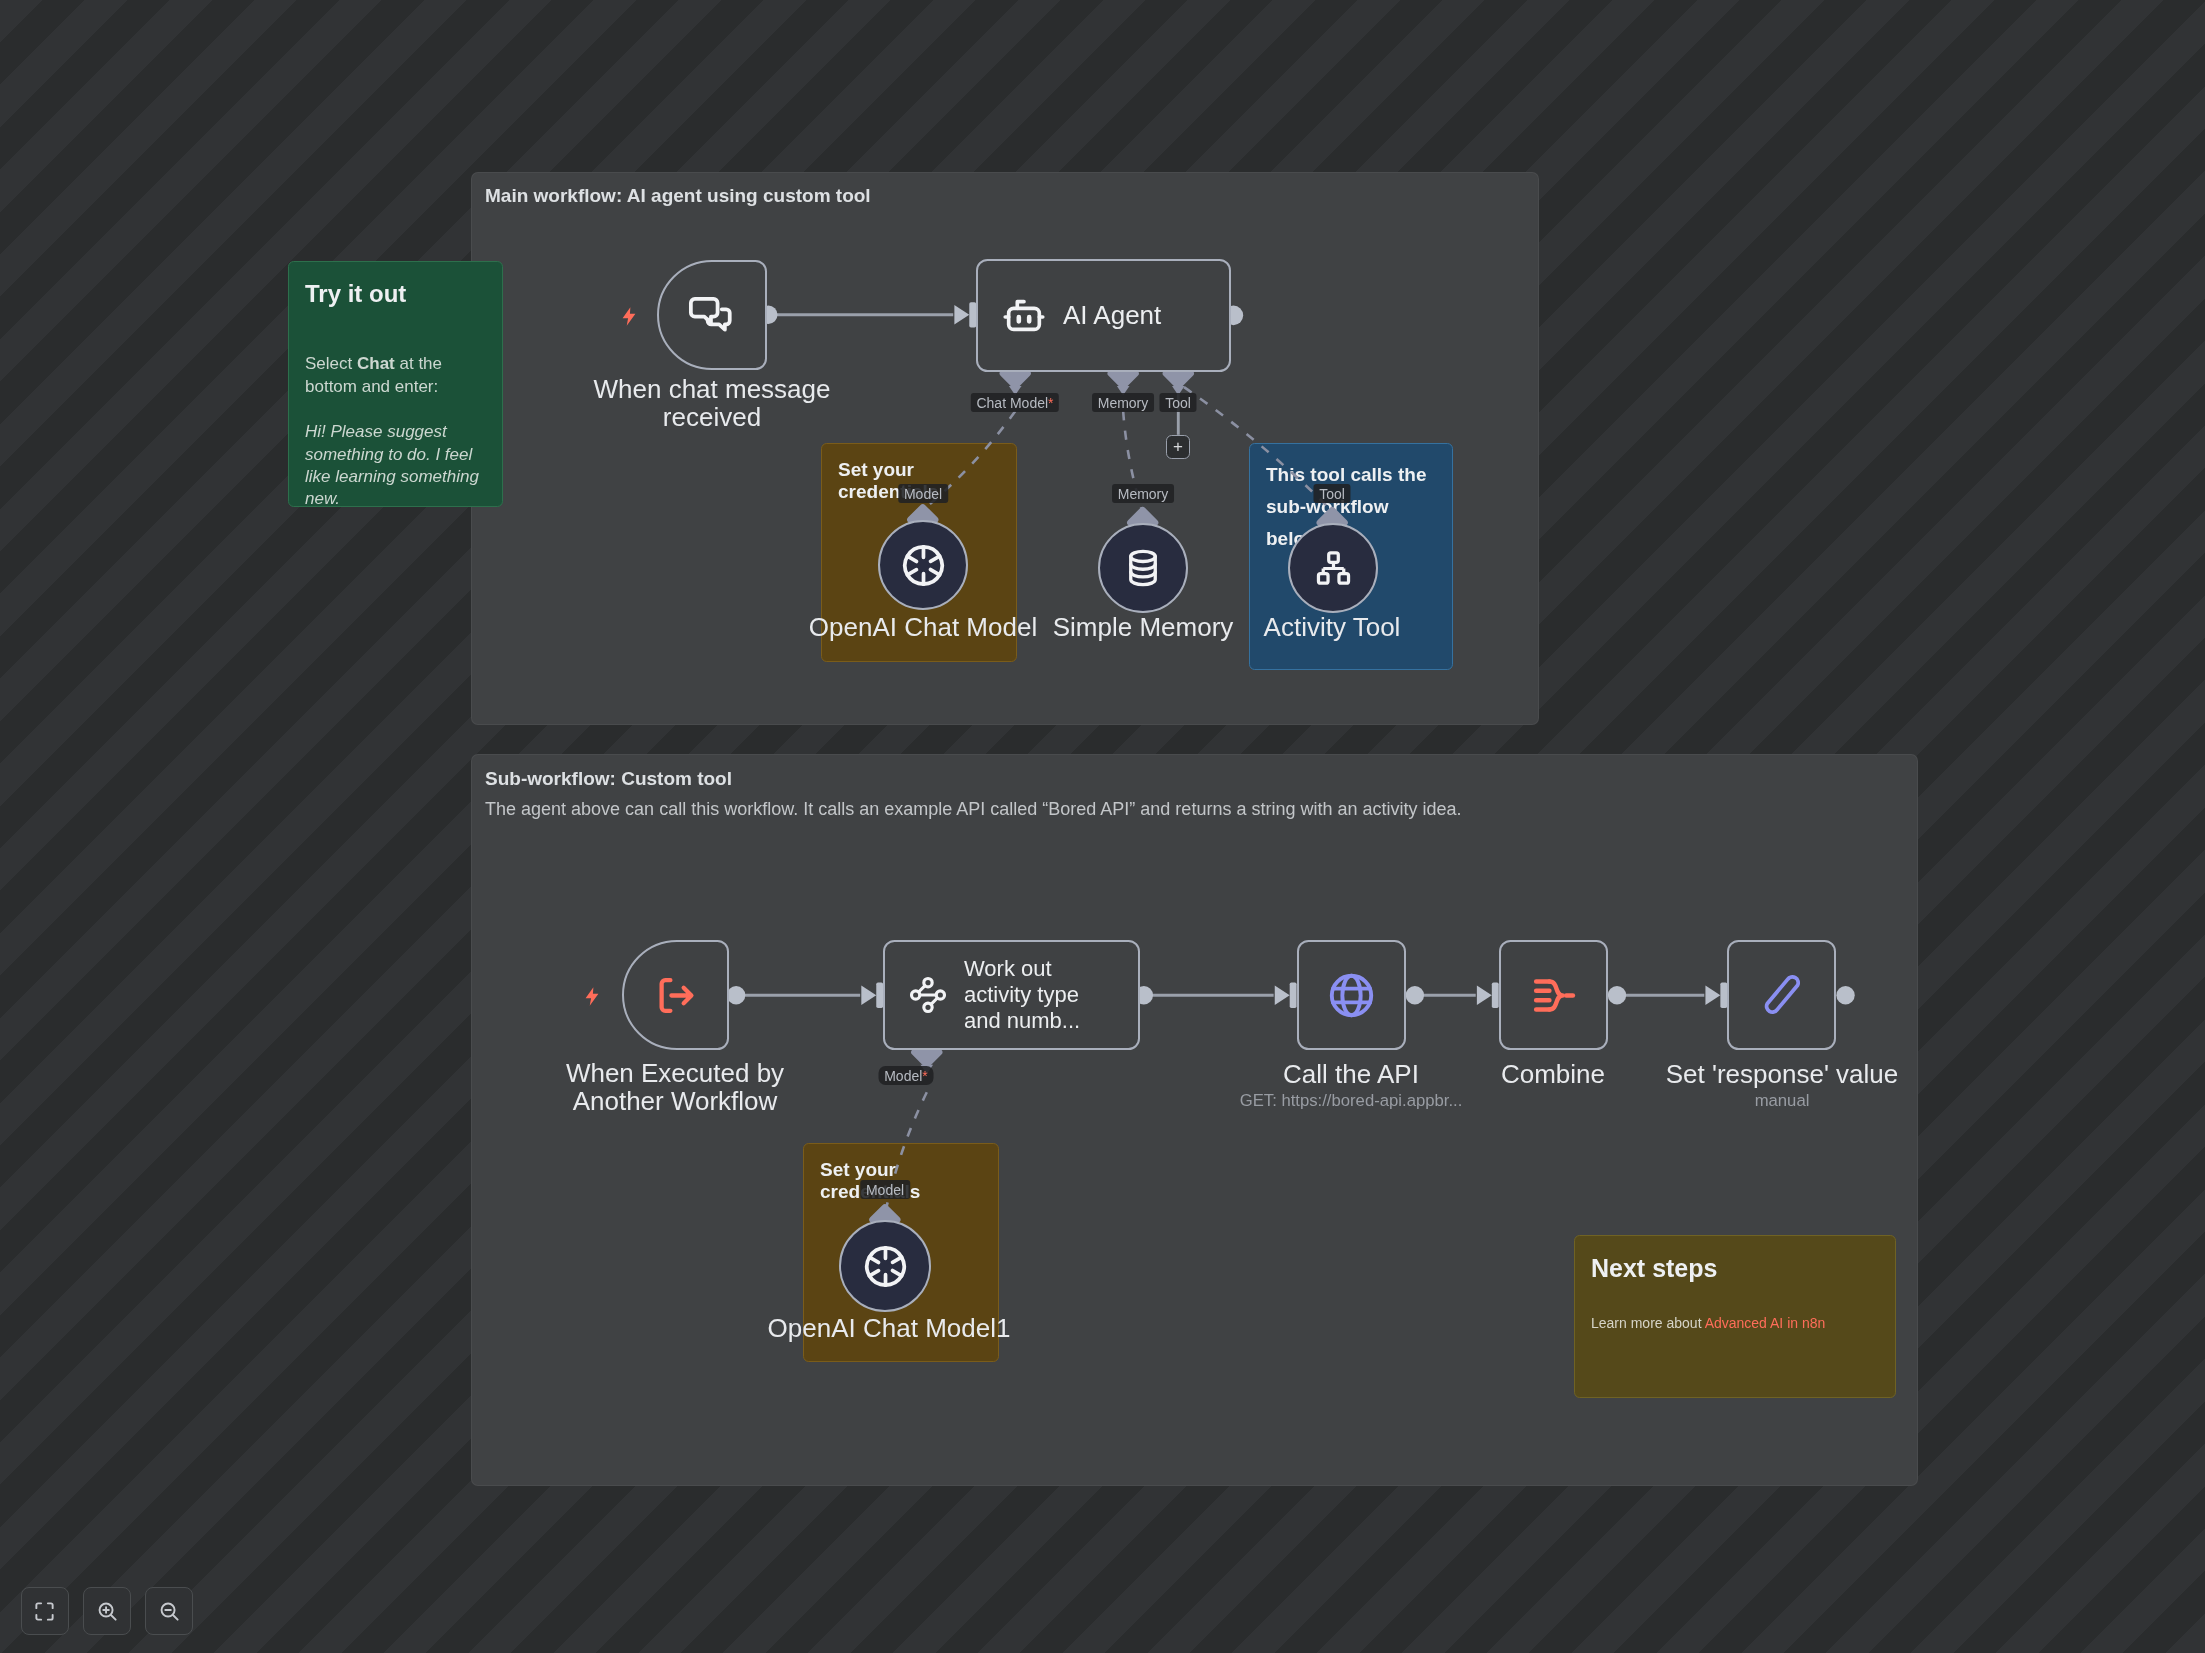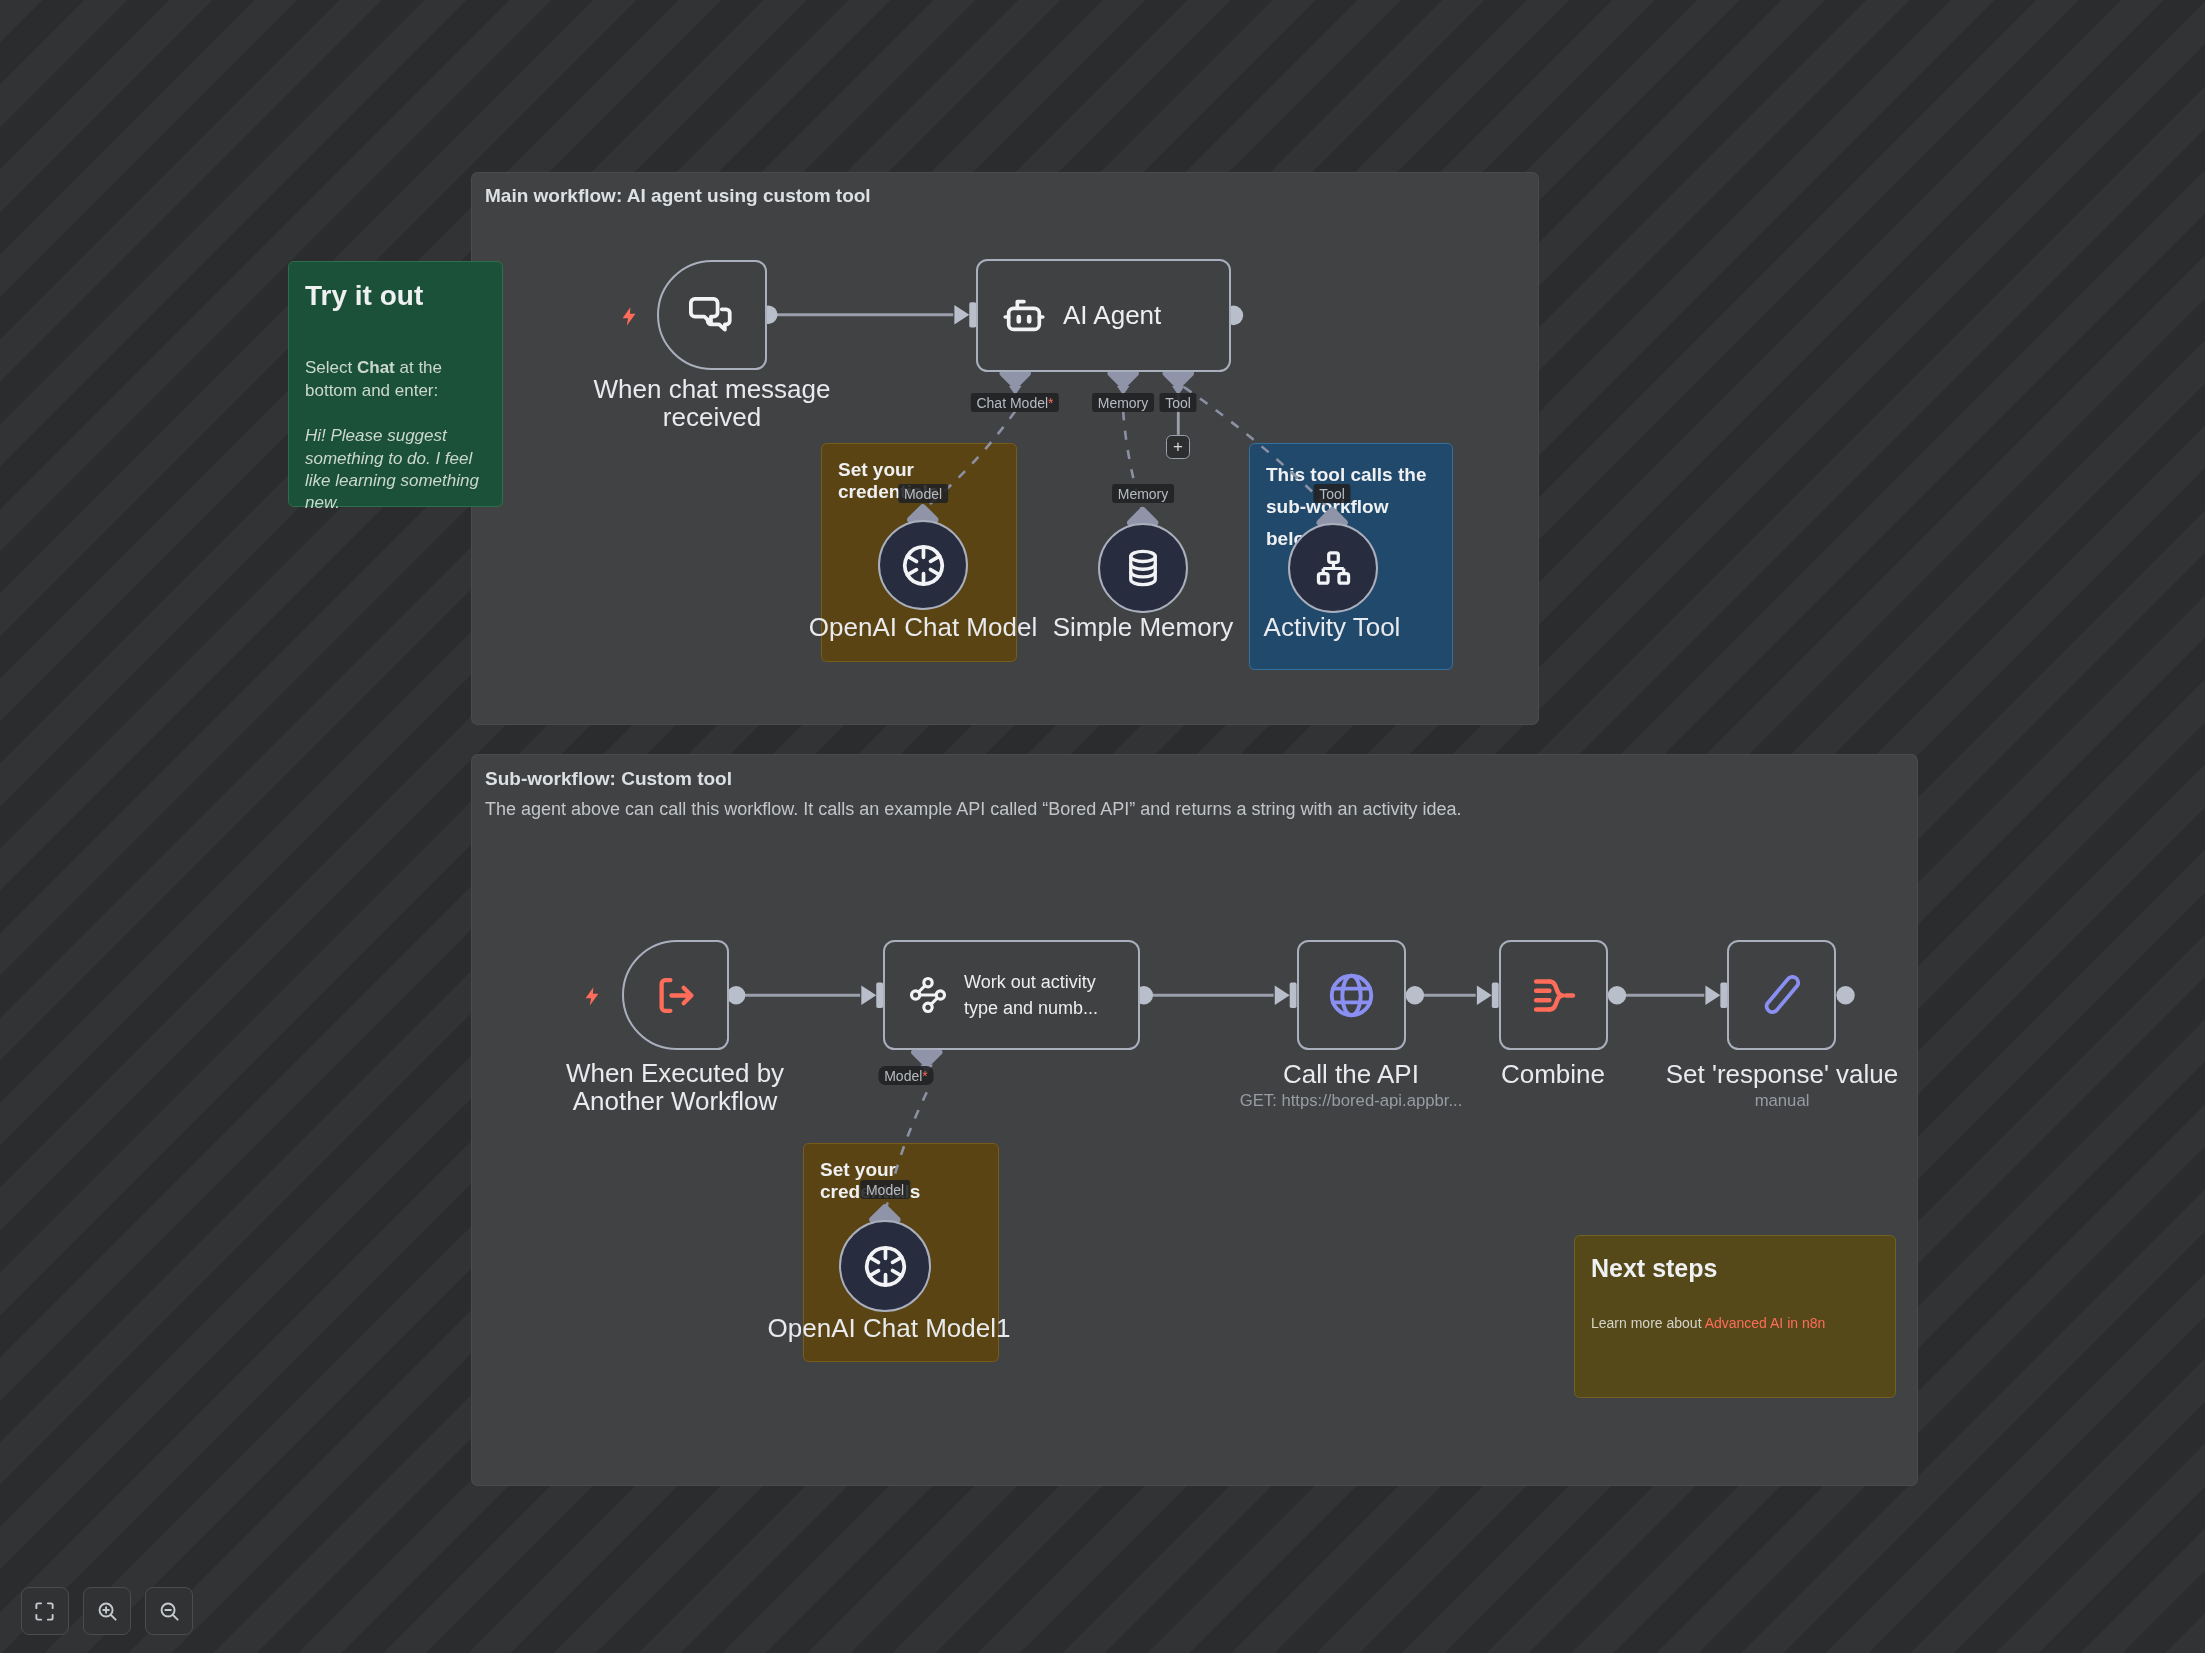--- a/index.html
+++ b/index.html
@@ -5,39 +5,39 @@
   html,body{margin:0;padding:0;background:#232526;}
   #canvas{
     position:relative;width:2205px;height:1654px;overflow:hidden;
     font-family:"Liberation Sans",sans-serif;
     background:repeating-linear-gradient(135deg,#313335 0 30px,#2a2c2d 30px 60px);
   }
   .frame{position:absolute;background:#404244;border:0.6px solid rgba(255,255,255,0.05);border-radius:6.9px;}
   .frame-title{position:absolute;font-size:19px;font-weight:700;color:#dde0e3;white-space:nowrap;}
   .frame-desc{position:absolute;font-size:18px;color:#c3c6c9;white-space:nowrap;}
   .sticky{position:absolute;border-radius:5.7px;box-sizing:border-box;padding:15px 16px;}
-  .sticky-h-lg{font-size:28px;font-weight:700;color:#eef0f2;margin:3.4px 0 0 0;}
+  .sticky-h-lg{font-size:24px;font-weight:700;color:#eef0f2;margin:3.4px 0 0 0;}
   .sticky-h-sm{font-size:19px;font-weight:700;color:#eef0f2;margin:0;}
   .sticky-green{background:#1b5138;border:0.6px solid #2d6f4c;}
   .sticky-amber{background:#5b4413;border:0.6px solid #7a5c1a;}
   .sticky-blue{background:#21496b;border:0.6px solid #35719f;}
   .sticky-olive{background:#55491a;border:0.6px solid #6f6224;}
   .green-body{font-size:17px;line-height:22.4px;color:#ccd7d0;margin-top:45px;}
   .green-quote{font-size:17px;line-height:22.4px;color:#ccd7d0;font-style:italic;margin-top:23px;}
   .olive-body{font-size:14px;color:#d6d4c8;margin-top:32px;}
   .link{color:#ff6d5a;}
   .node-trigger{position:absolute;box-sizing:border-box;border:2.9px solid #a9afbc;background:#3f4143;
     border-radius:55px 11.5px 11.5px 55px;display:flex;align-items:center;justify-content:center;}
   .node-rect{position:absolute;box-sizing:border-box;border:2.9px solid #a9afbc;background:#3f4143;
     border-radius:11.5px;display:flex;align-items:center;justify-content:center;}
   .node-wide{justify-content:flex-start;padding-left:23px;gap:16px;}
   .node-circle{position:absolute;box-sizing:border-box;border:2.9px solid #a9afbc;background:#282c3f;
     border-radius:50%;display:flex;align-items:center;justify-content:center;}
   .agent-label{font-size:26px;font-weight:500;color:#eceef0;white-space:nowrap;}
-  .wide-label{font-size:18px;line-height:26px;color:#eceef0;width:149px;}
+  .wide-label{font-size:22px;line-height:26px;color:#eceef0;width:149px;}
   .node-label{position:absolute;transform:translateX(-50%);text-align:center;
     font-size:26px;line-height:27.6px;color:#e8eaed;}
   .node-sub{position:absolute;transform:translateX(-50%);text-align:right;
     font-size:16.7px;color:#989ca3;white-space:nowrap;}
   .chip{position:absolute;transform:translateX(-50%);background:rgba(32,33,35,0.88);
     color:#b7bbc2;font-size:14px;padding:1.7px 5.7px;border-radius:2.9px;white-space:nowrap;}
   .chip .req{color:#ff6d5a;}
   .plus-btn{position:absolute;width:24px;height:24px;box-sizing:border-box;border:1.7px solid #9aa0ac;
     border-radius:5.7px;background:#2c2e30;color:#d8dadd;font-size:17px;line-height:20.7px;
     display:flex;align-items:center;justify-content:center;}

